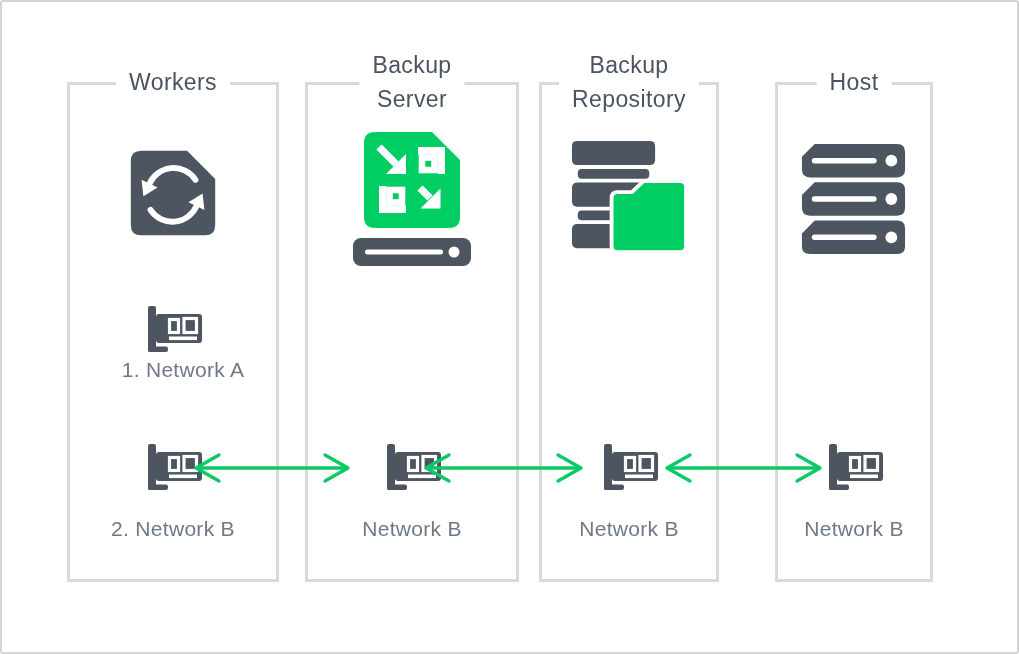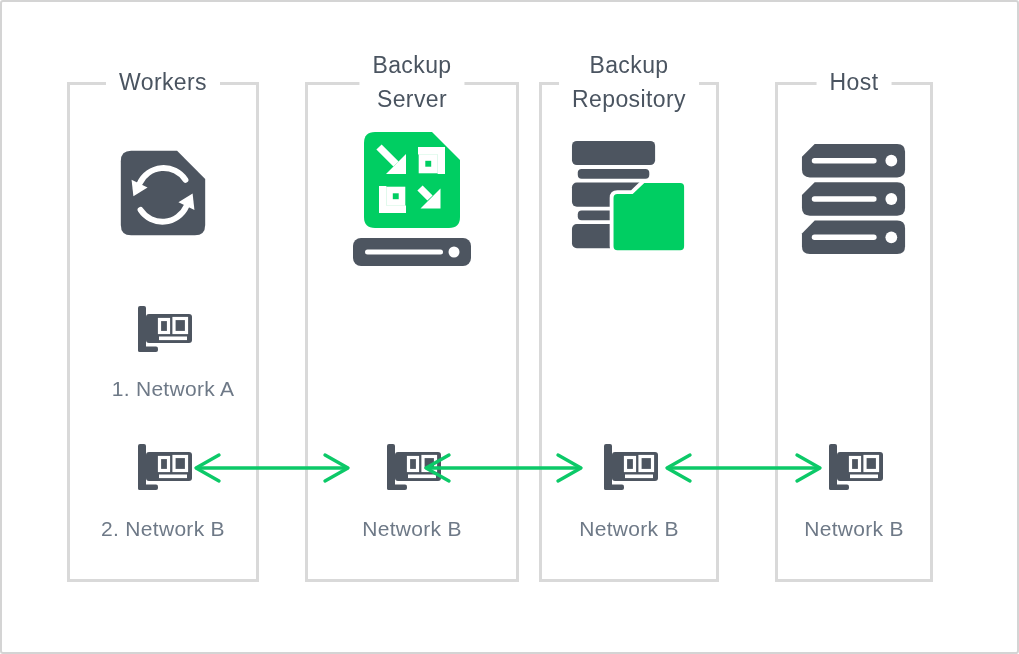--- a/index.html
+++ b/index.html
@@ -24,21 +24,21 @@
     border-radius:3px;
     overflow:hidden;
   }
 
   .column{
     position:absolute;
     top:80px;height:500px;
     border:3px solid var(--border);
     background:transparent;
   }
-  .col-1{left:65px;width:192px;}
+  .col-1{left:65px;width:212px;}
   .col-2{left:303px;width:214px;}
   .col-3{left:537px;width:180px;}
   .col-4{left:773px;width:158px;}
 
   .col-title{
     position:absolute;
     top:-3px;left:50%;
     transform:translate(-50%,-50%);
     margin:0;
     background:var(--background);
@@ -74,21 +74,21 @@
   .nic-a{top:220px;}
   .nic-b{top:358px;}
 
   .nic-label{
     position:absolute;left:0;width:100%;
     text-align:center;
     font-size:21px;line-height:26px;
     letter-spacing:.3px;
     color:var(--label-text);
   }
-  .label-a{top:291px;padding-left:20px;}
+  .label-a{top:272px;padding-left:20px;}
   .label-b{top:431px;}
 
   .arrow{
     position:absolute;top:449px;height:34px;
   }
   .arrow-1{left:190px;width:160px;}
   .arrow-2{left:420px;width:163px;}
   .arrow-3{left:661px;width:161px;}
 
   svg{display:block;}

